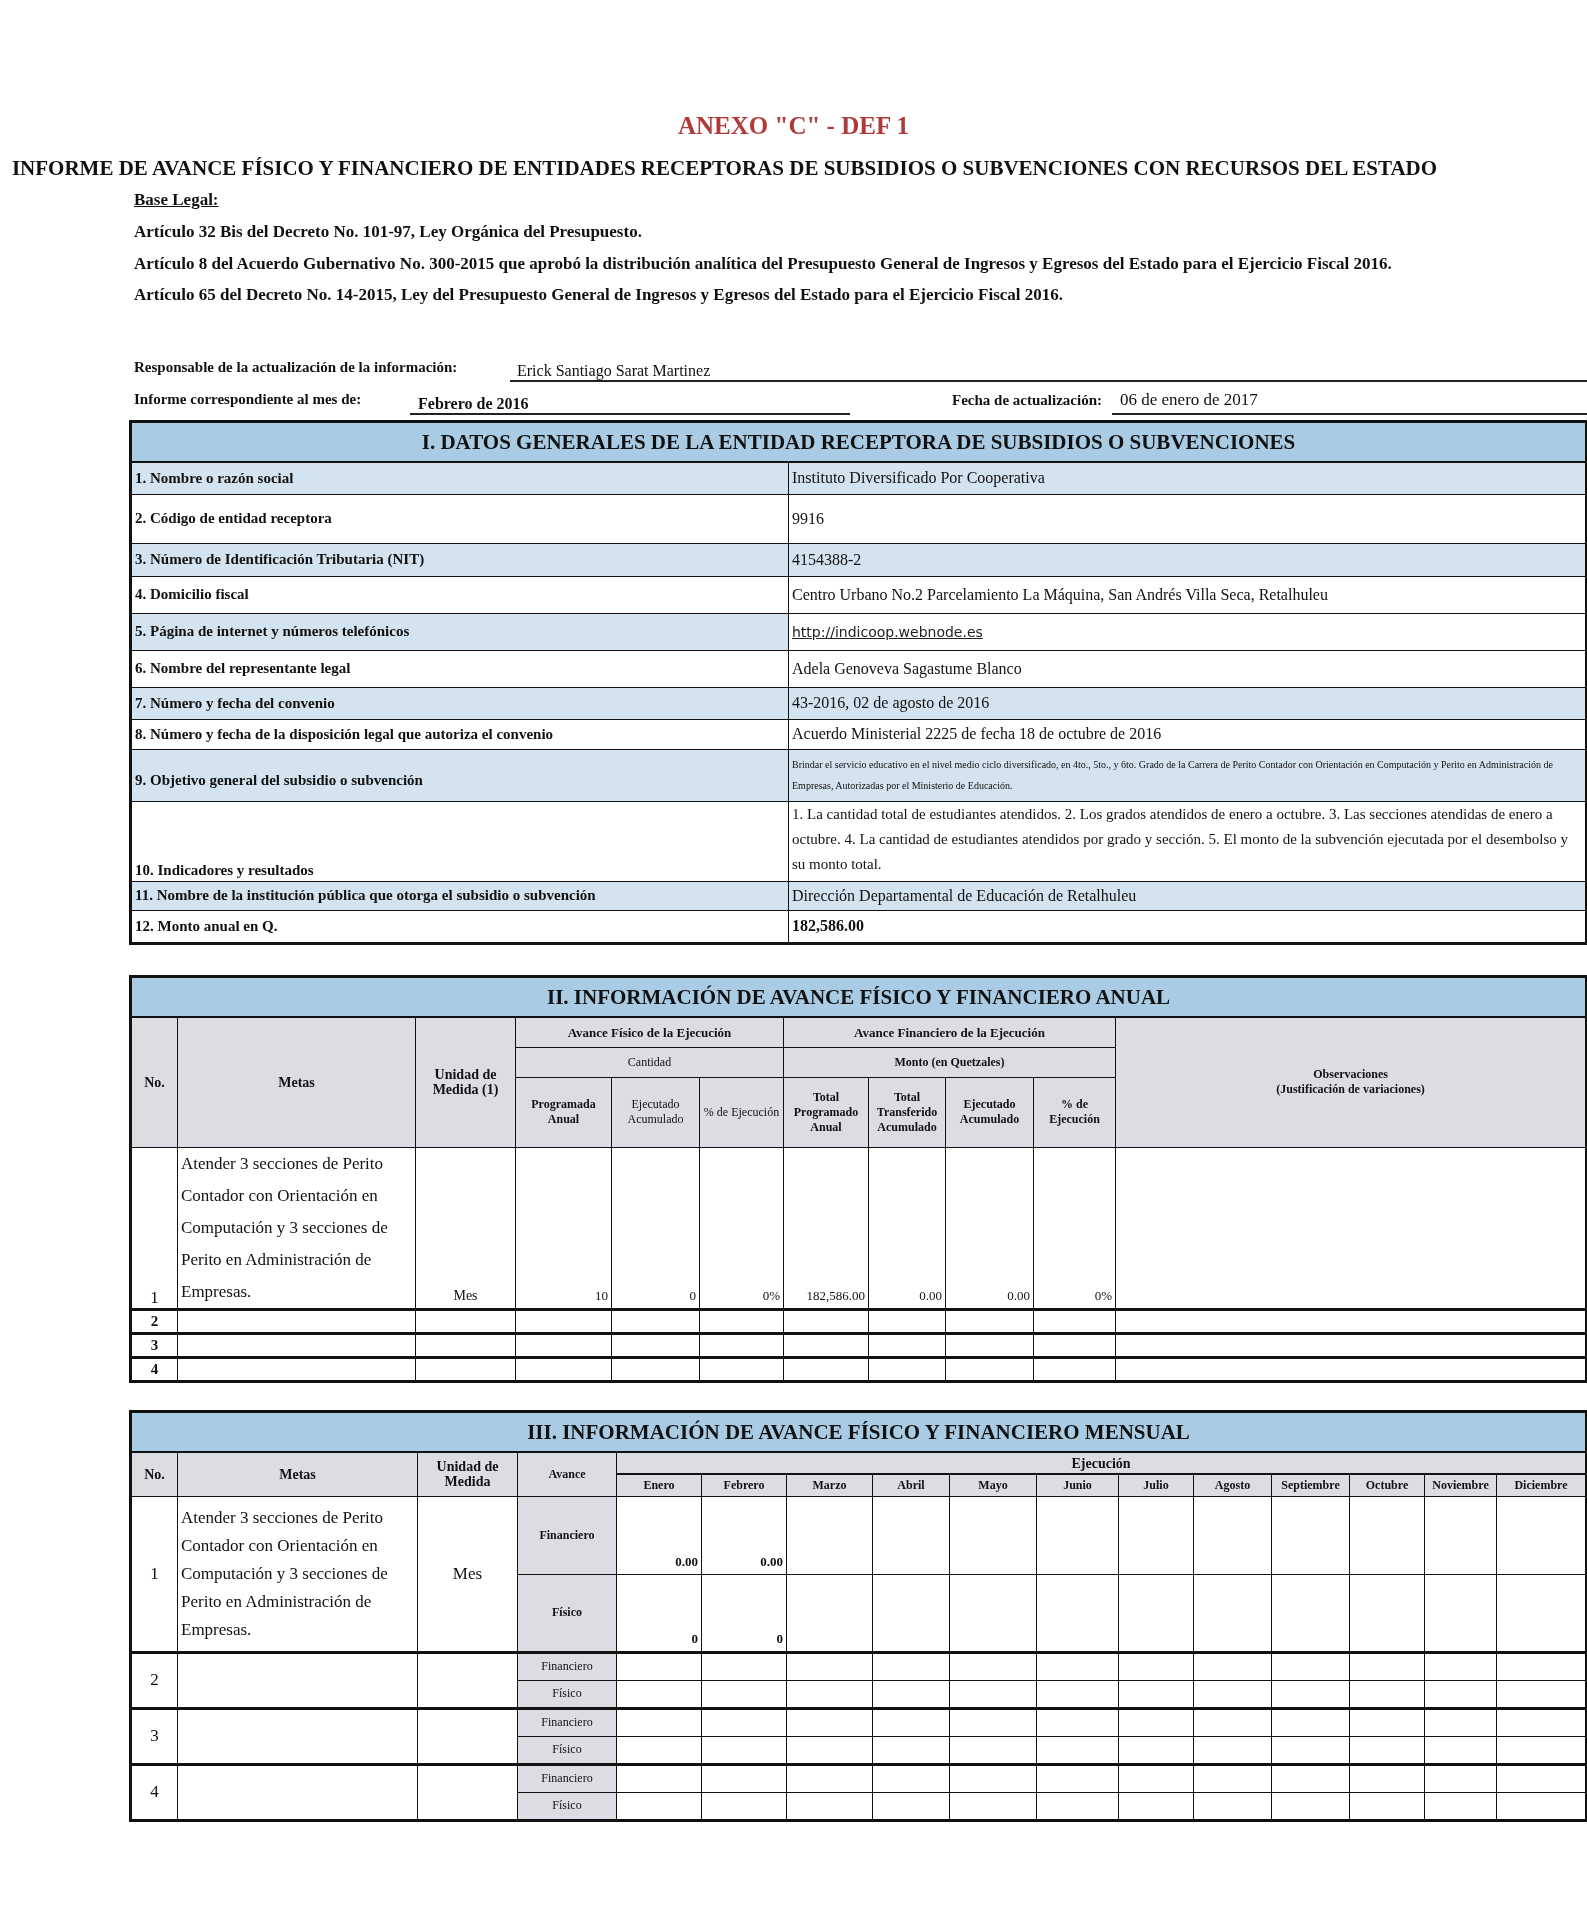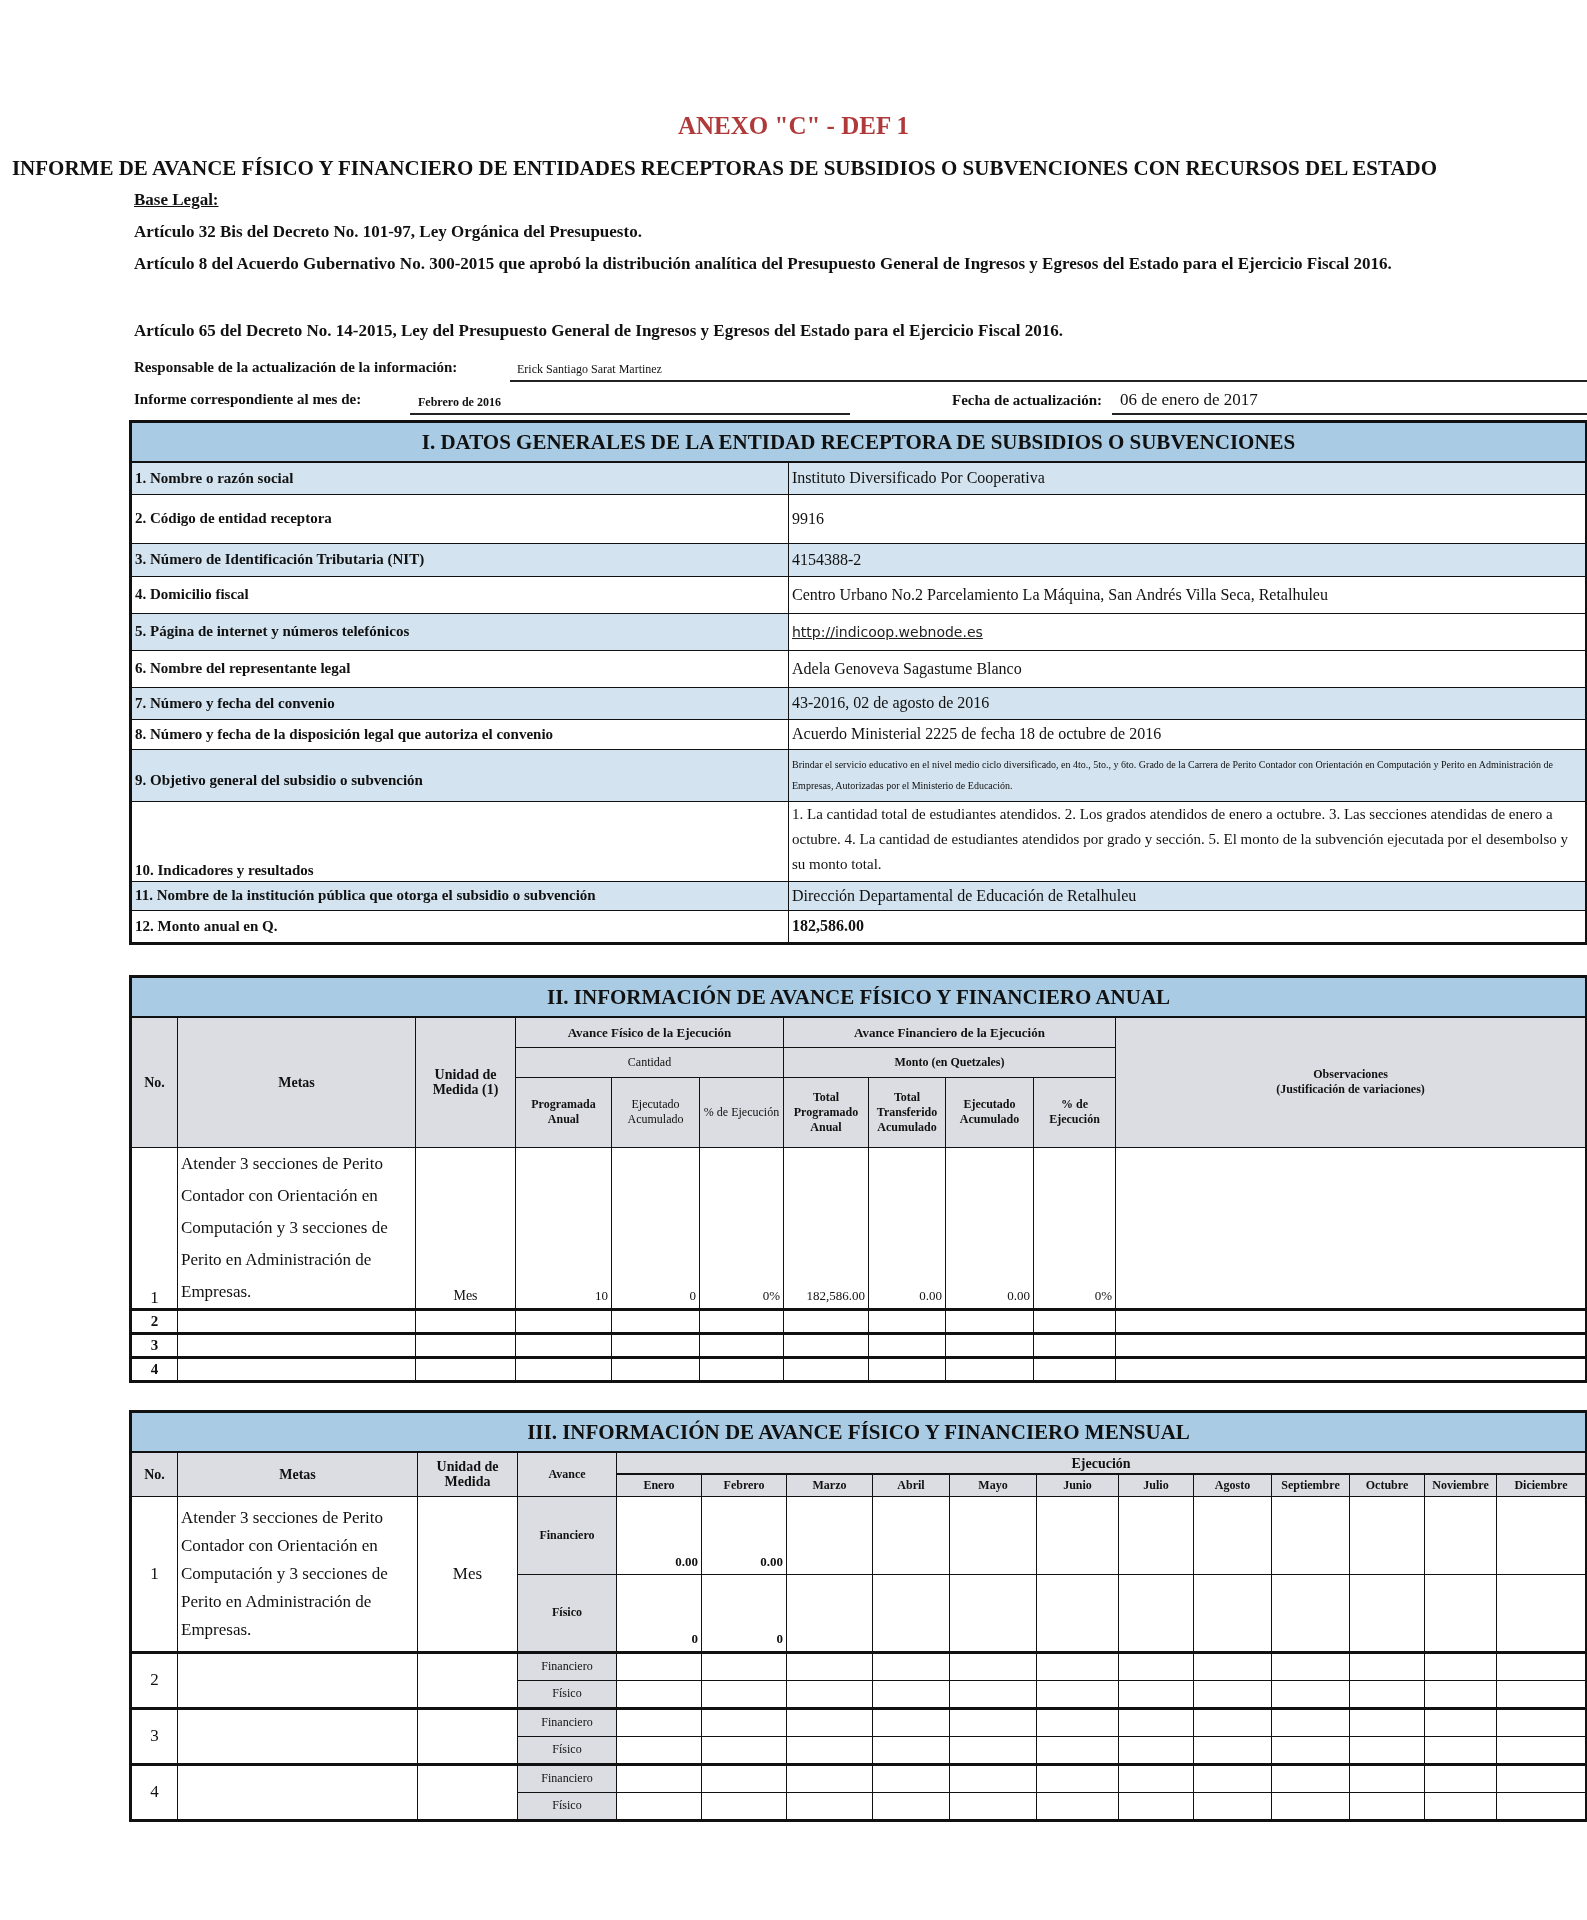--- a/index.html
+++ b/index.html
@@ -15,21 +15,21 @@
   .title-main {
     position: absolute; top: 156px; left: 0; width: 1449px; text-align: center;
     font-weight: bold; font-size: 21px;
   }
   .base-legal {
     position: absolute; left: 134px; top: 190px; font-weight: bold; font-size: 17px;
     text-decoration: underline;
   }
   .legal-line { position: absolute; left: 134px; font-weight: bold; font-size: 17px; white-space: nowrap; }
   .meta-label { position: absolute; font-weight: bold; font-size: 15px; white-space: nowrap; }
-  .meta-value { position: absolute; font-size: 12px; white-space: nowrap; }
+  .meta-value { position: absolute; font-size: 16px; white-space: nowrap; }
   .meta-value.bold { font-weight: bold; }
   .meta-value.big { font-size: 17px; }
   .uline { position: absolute; height: 2px; background: #222; }
 
   table { border-collapse: collapse; position: absolute; table-layout: fixed; }
   td, th { border: 1.5px solid #111; padding: 0 3px; overflow: hidden; }
   .sec-head {
     background: #a9cbe4; text-align: center; font-weight: bold; font-size: 21px;
     height: 38px; border: 2px solid #111;
   }
@@ -55,21 +55,21 @@
 <body>
 
 <div class="page">
 
   <div class="title-annex">ANEXO "C"  - DEF 1</div>
   <div class="title-main">INFORME DE AVANCE FÍSICO Y FINANCIERO DE ENTIDADES RECEPTORAS DE SUBSIDIOS O SUBVENCIONES CON RECURSOS DEL ESTADO</div>
 
   <div class="base-legal">Base Legal:</div>
   <div class="legal-line" style="top:222px;">Artículo 32 Bis del Decreto No. 101-97, Ley Orgánica del Presupuesto.</div>
   <div class="legal-line" style="top:254px;text-align:center;">Artículo 8 del Acuerdo Gubernativo No. 300-2015 que aprobó la distribución analítica del Presupuesto General de Ingresos y Egresos del Estado para el Ejercicio Fiscal 2016.</div>
-  <div class="legal-line" style="top:285px;margin-top:36px;">Artículo 65 del Decreto No. 14-2015, Ley del Presupuesto General de Ingresos y Egresos del Estado para el Ejercicio Fiscal 2016.</div>
+  <div class="legal-line" style="top:285px;">Artículo 65 del Decreto No. 14-2015, Ley del Presupuesto General de Ingresos y Egresos del Estado para el Ejercicio Fiscal 2016.</div>
 
   <div class="meta-label" style="left:134px; top:359px;">Responsable de la actualización de la información:</div>
   <div class="meta-value" style="left:517px; top:362px;">Erick Santiago Sarat Martinez</div>
   <div class="uline" style="left:510px; top:380px; width:1077px;"></div>
 
   <div class="meta-label" style="left:134px; top:391px;">Informe correspondiente al mes de:</div>
   <div class="meta-value bold" style="left:418px; top:395px;">Febrero de 2016</div>
   <div class="uline" style="left:410px; top:413px; width:440px;"></div>
 
   <div class="meta-label" style="left:952px; top:392px;">Fecha de actualización:</div>

